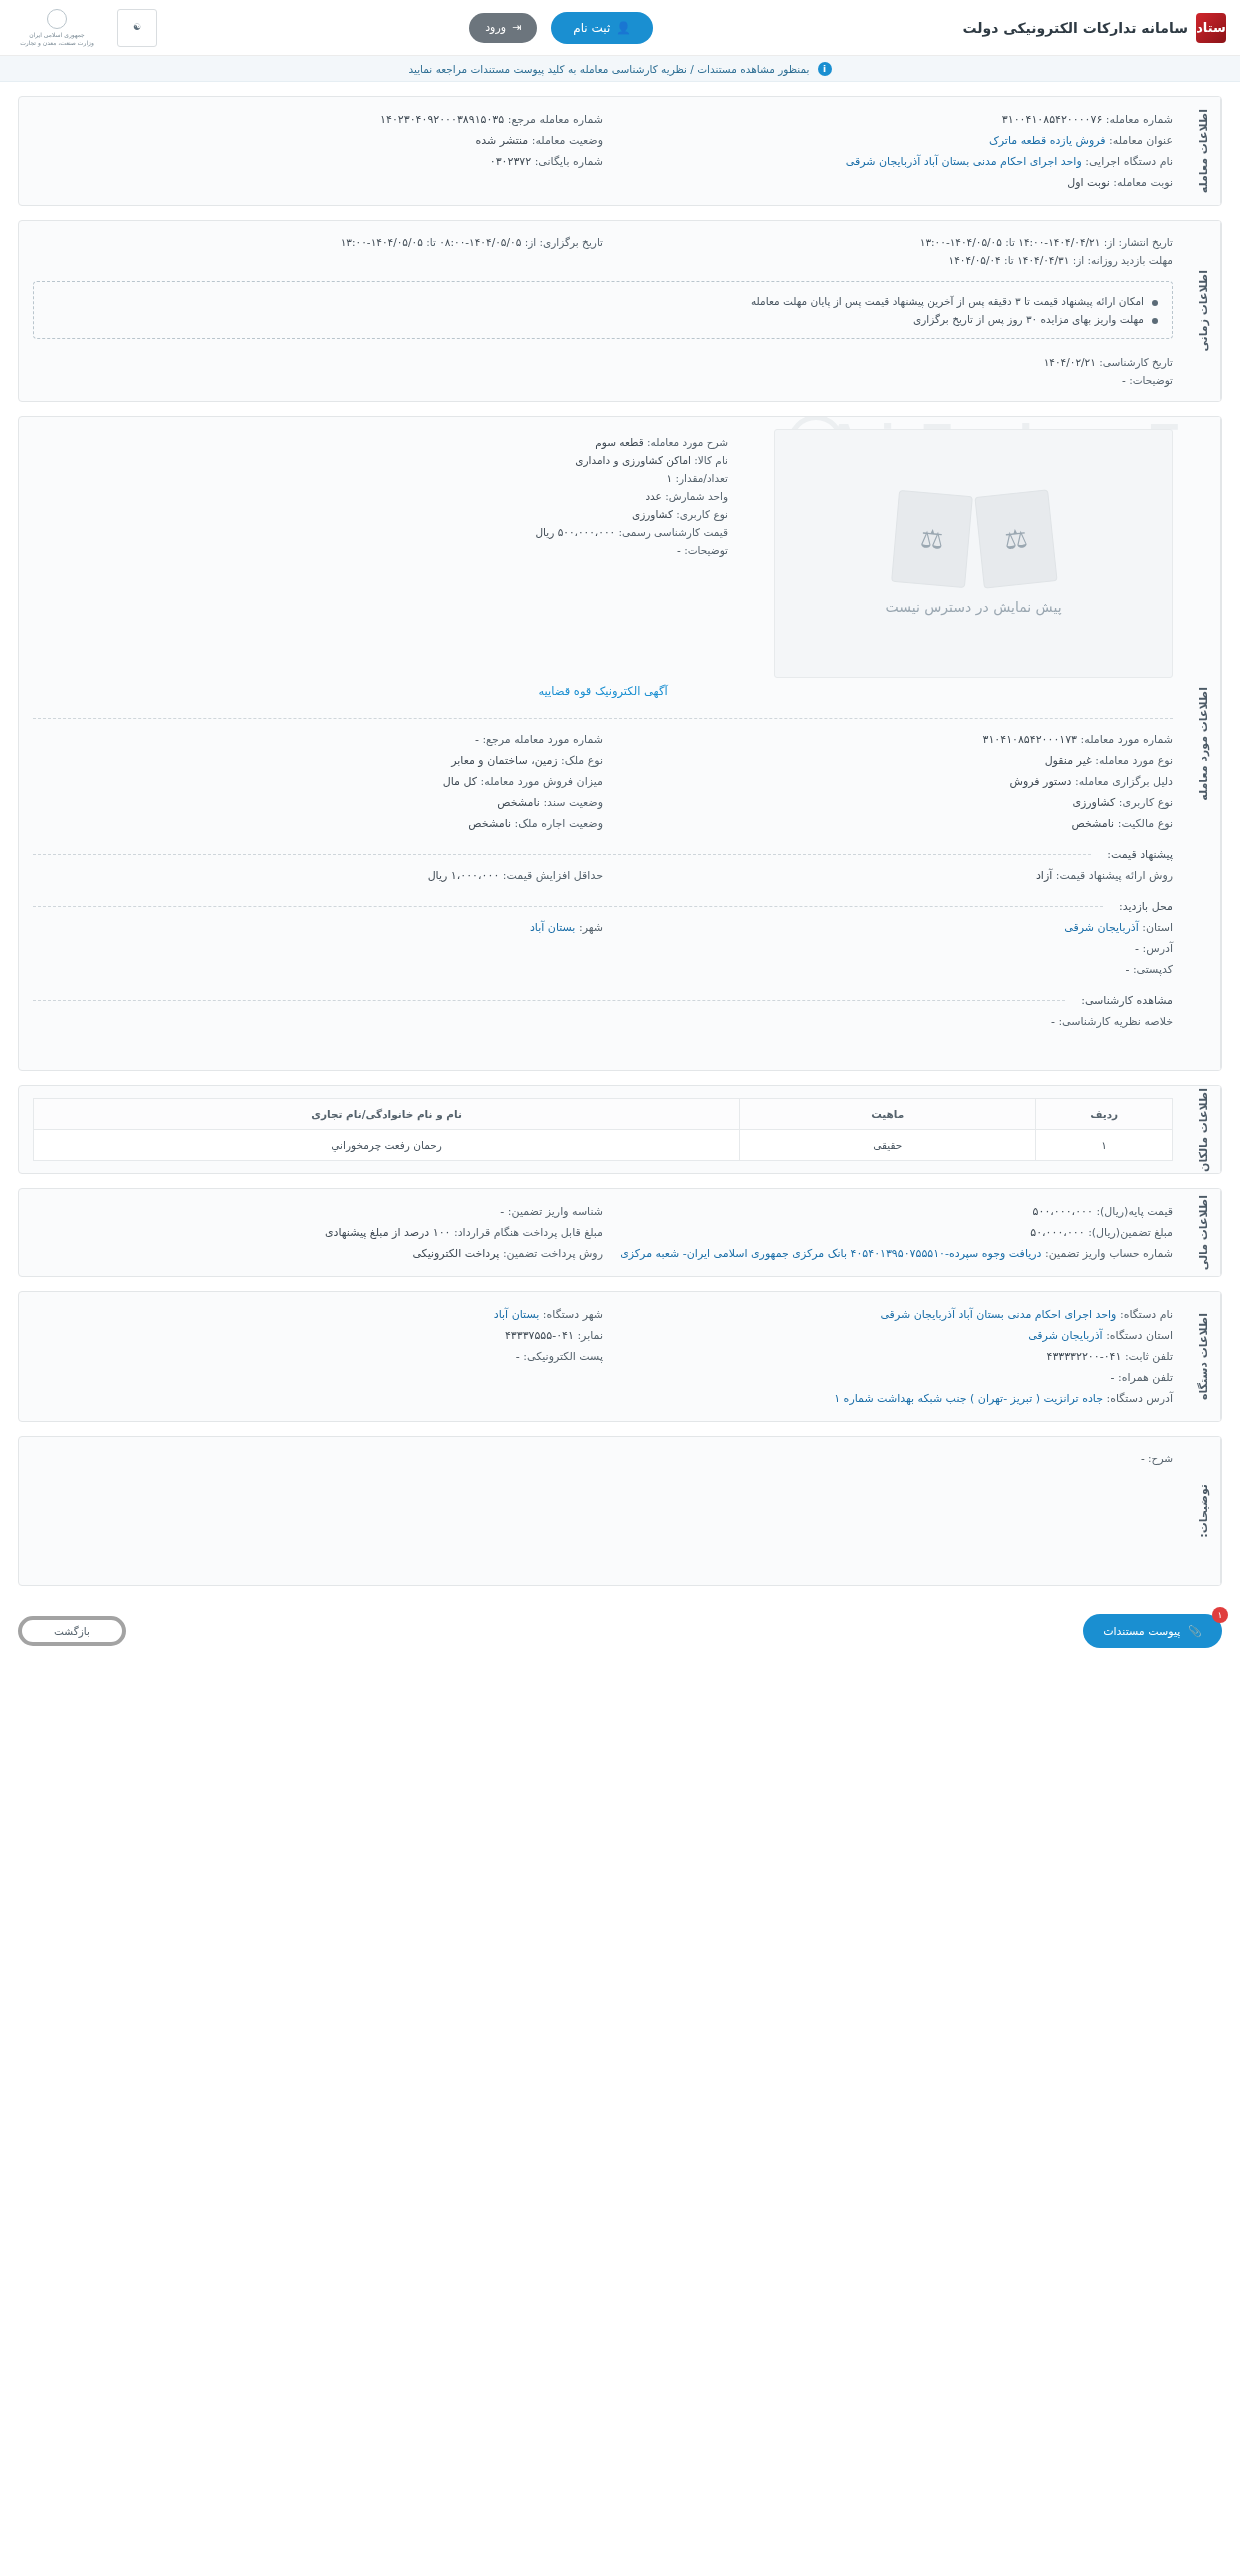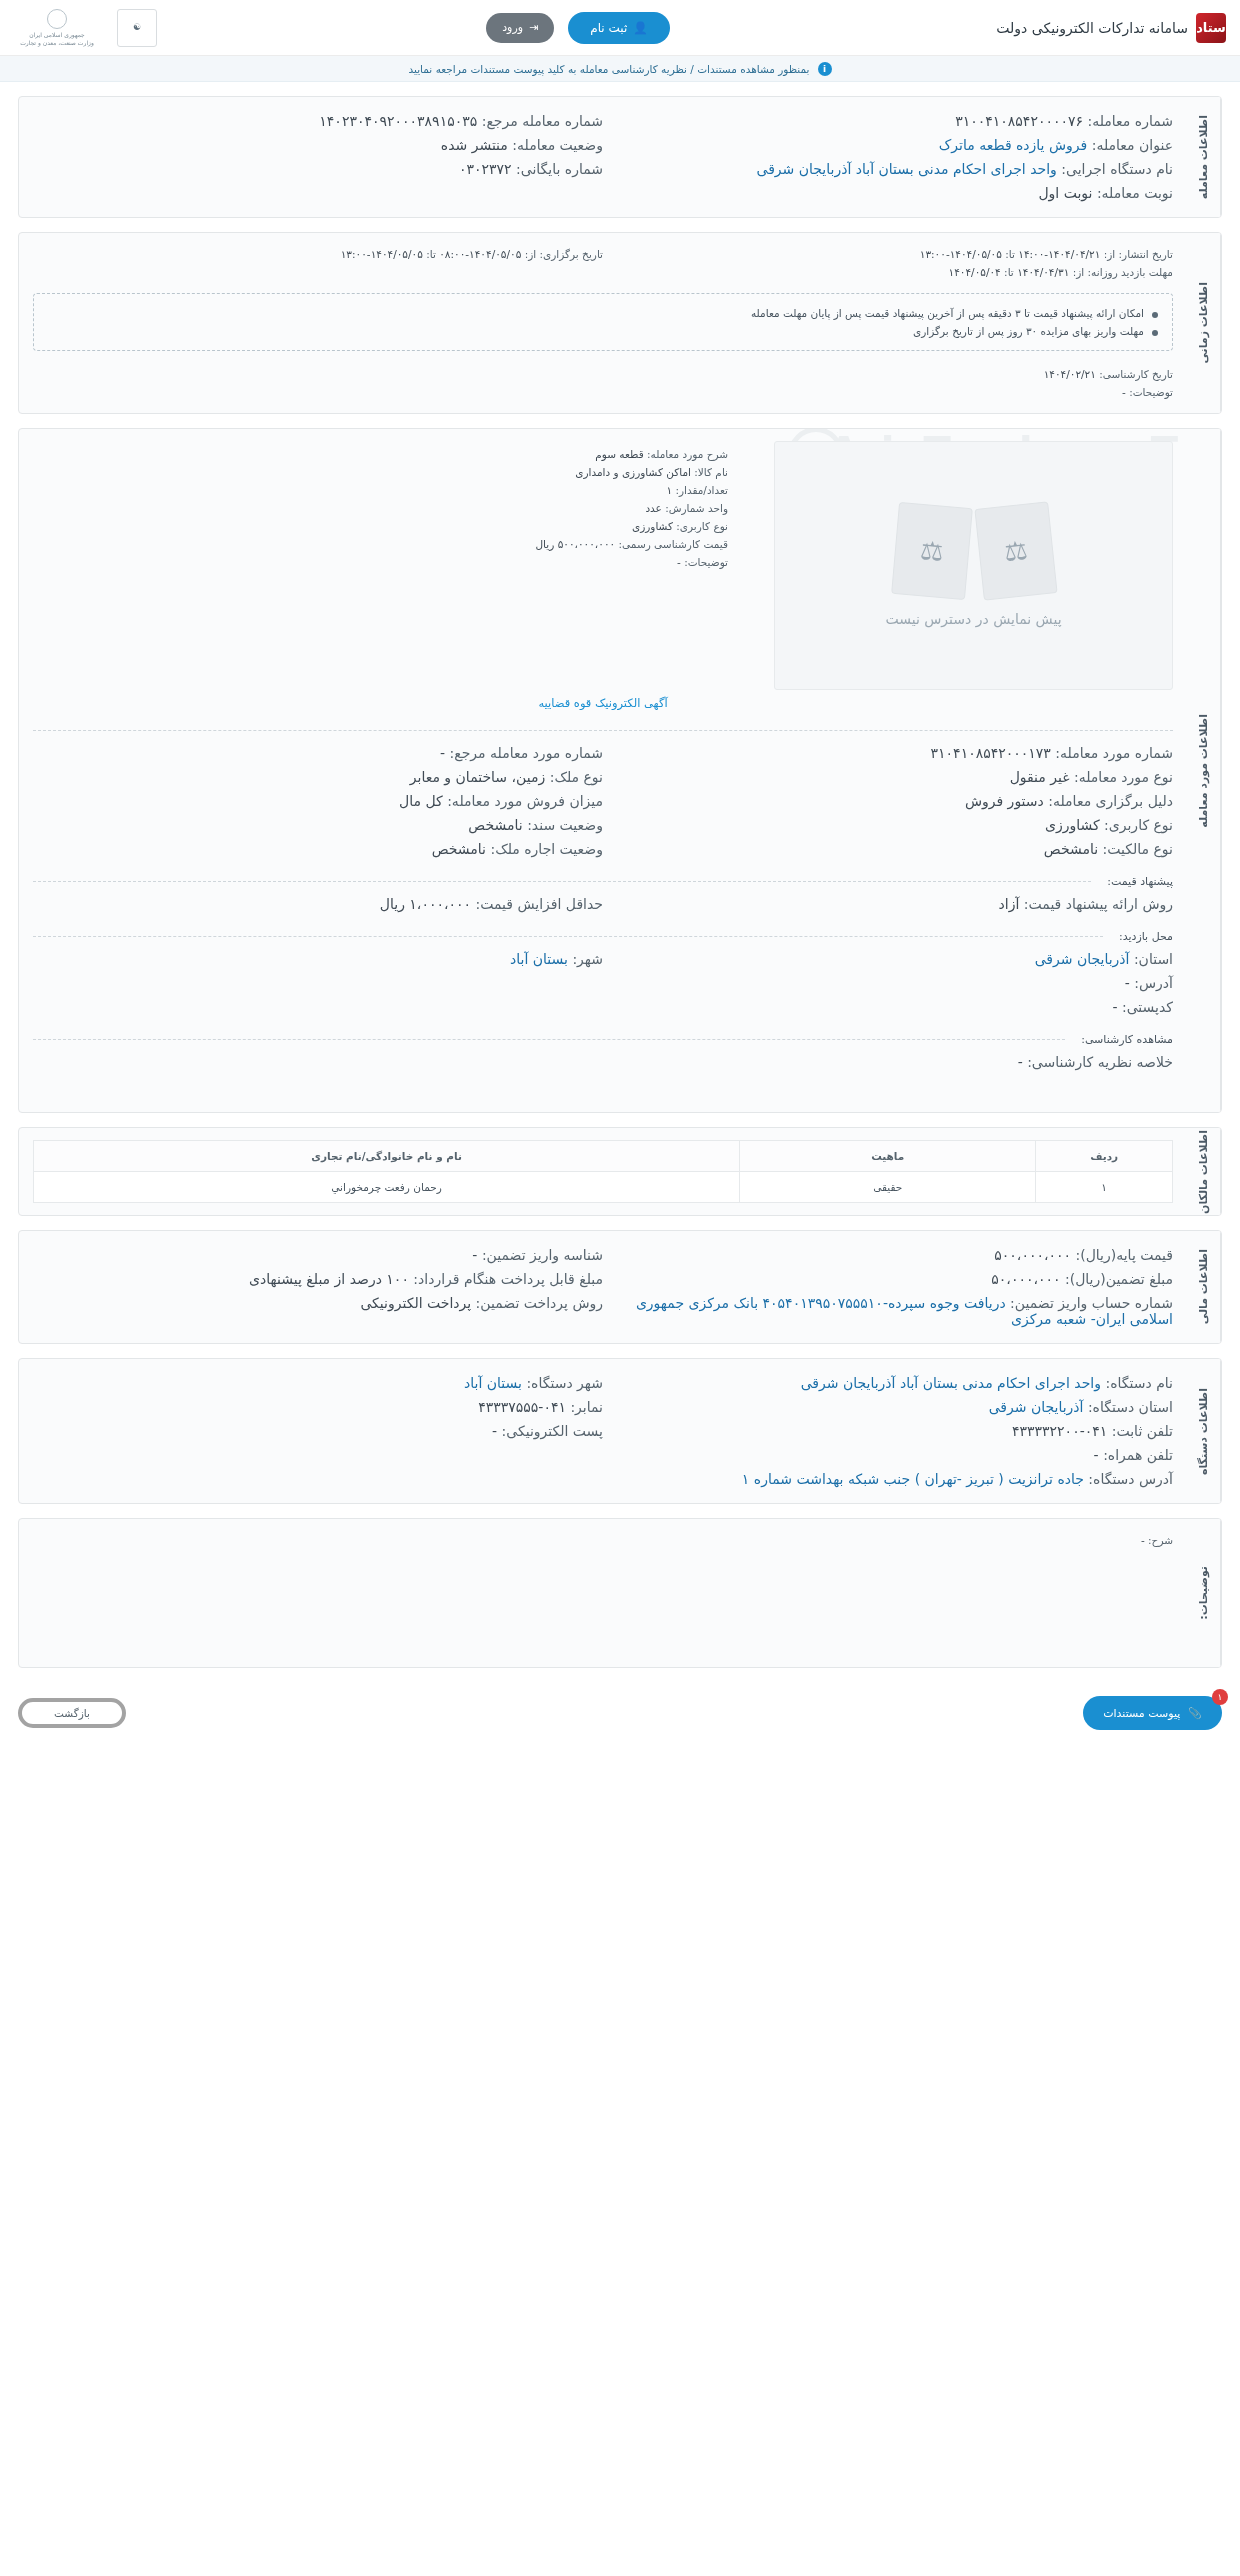--- a/index.html
+++ b/index.html
@@ -18,21 +18,21 @@
   .topbar {
     height:56px;
     background:#ffffff;
     border-bottom:1px solid #ececec;
     display:flex;
     align-items:center;
     padding:0 14px;
     gap:14px;
   }
   .brand-right { display:flex; align-items:center; gap:8px; margin-right:0; }
-  .brand-title { font-size:14px; color:#2f3b44; font-weight:normal; }
+  .brand-title { font-size:14px; color:#2f3b44; font-weight:bold; }
   .logo-sq {
     width:30px;height:30px;border-radius:4px;
     background:linear-gradient(135deg,#d0252c,#8b1418);
     color:#fff;font-size:13px;font-weight:bold;
     display:flex;align-items:center;justify-content:center;
   }
   .spacer { flex:1; }
   .btn-login {
     height:30px;padding:0 16px;border-radius:15px;
     background:#6c757d;color:#fff;border:none;font-size:11px;
@@ -87,21 +87,21 @@
   }
   .sec-label span {
     writing-mode:vertical-rl;
     transform:rotate(180deg);
     font-size:11px;color:#4c5a66;font-weight:bold;
     letter-spacing:0.5px;white-space:nowrap;
   }
   .sec-body { flex:1; padding:12px 14px; }
 
   .grid2 { display:flex; flex-wrap:wrap; }
-  .grid2 > .cell { width:50%; padding:4px 0; font-size:14px; color:#46535e; }
+  .grid2 > .cell { width:50%; padding:4px 0; font-size:11px; color:#46535e; }
   .grid2 > .cell.full { width:100%; }
   .lbl { color:#56636d; }
   .val { color:#3f4a54; }
   .blue { color:#1a6ea8; }
 
   .row-line { padding:3px 0; font-size:10.5px; }
 
   
   .dates { display:flex; flex-wrap:wrap; font-size:10.5px; }
   .dates .d { width:50%; padding:3px 0; }

